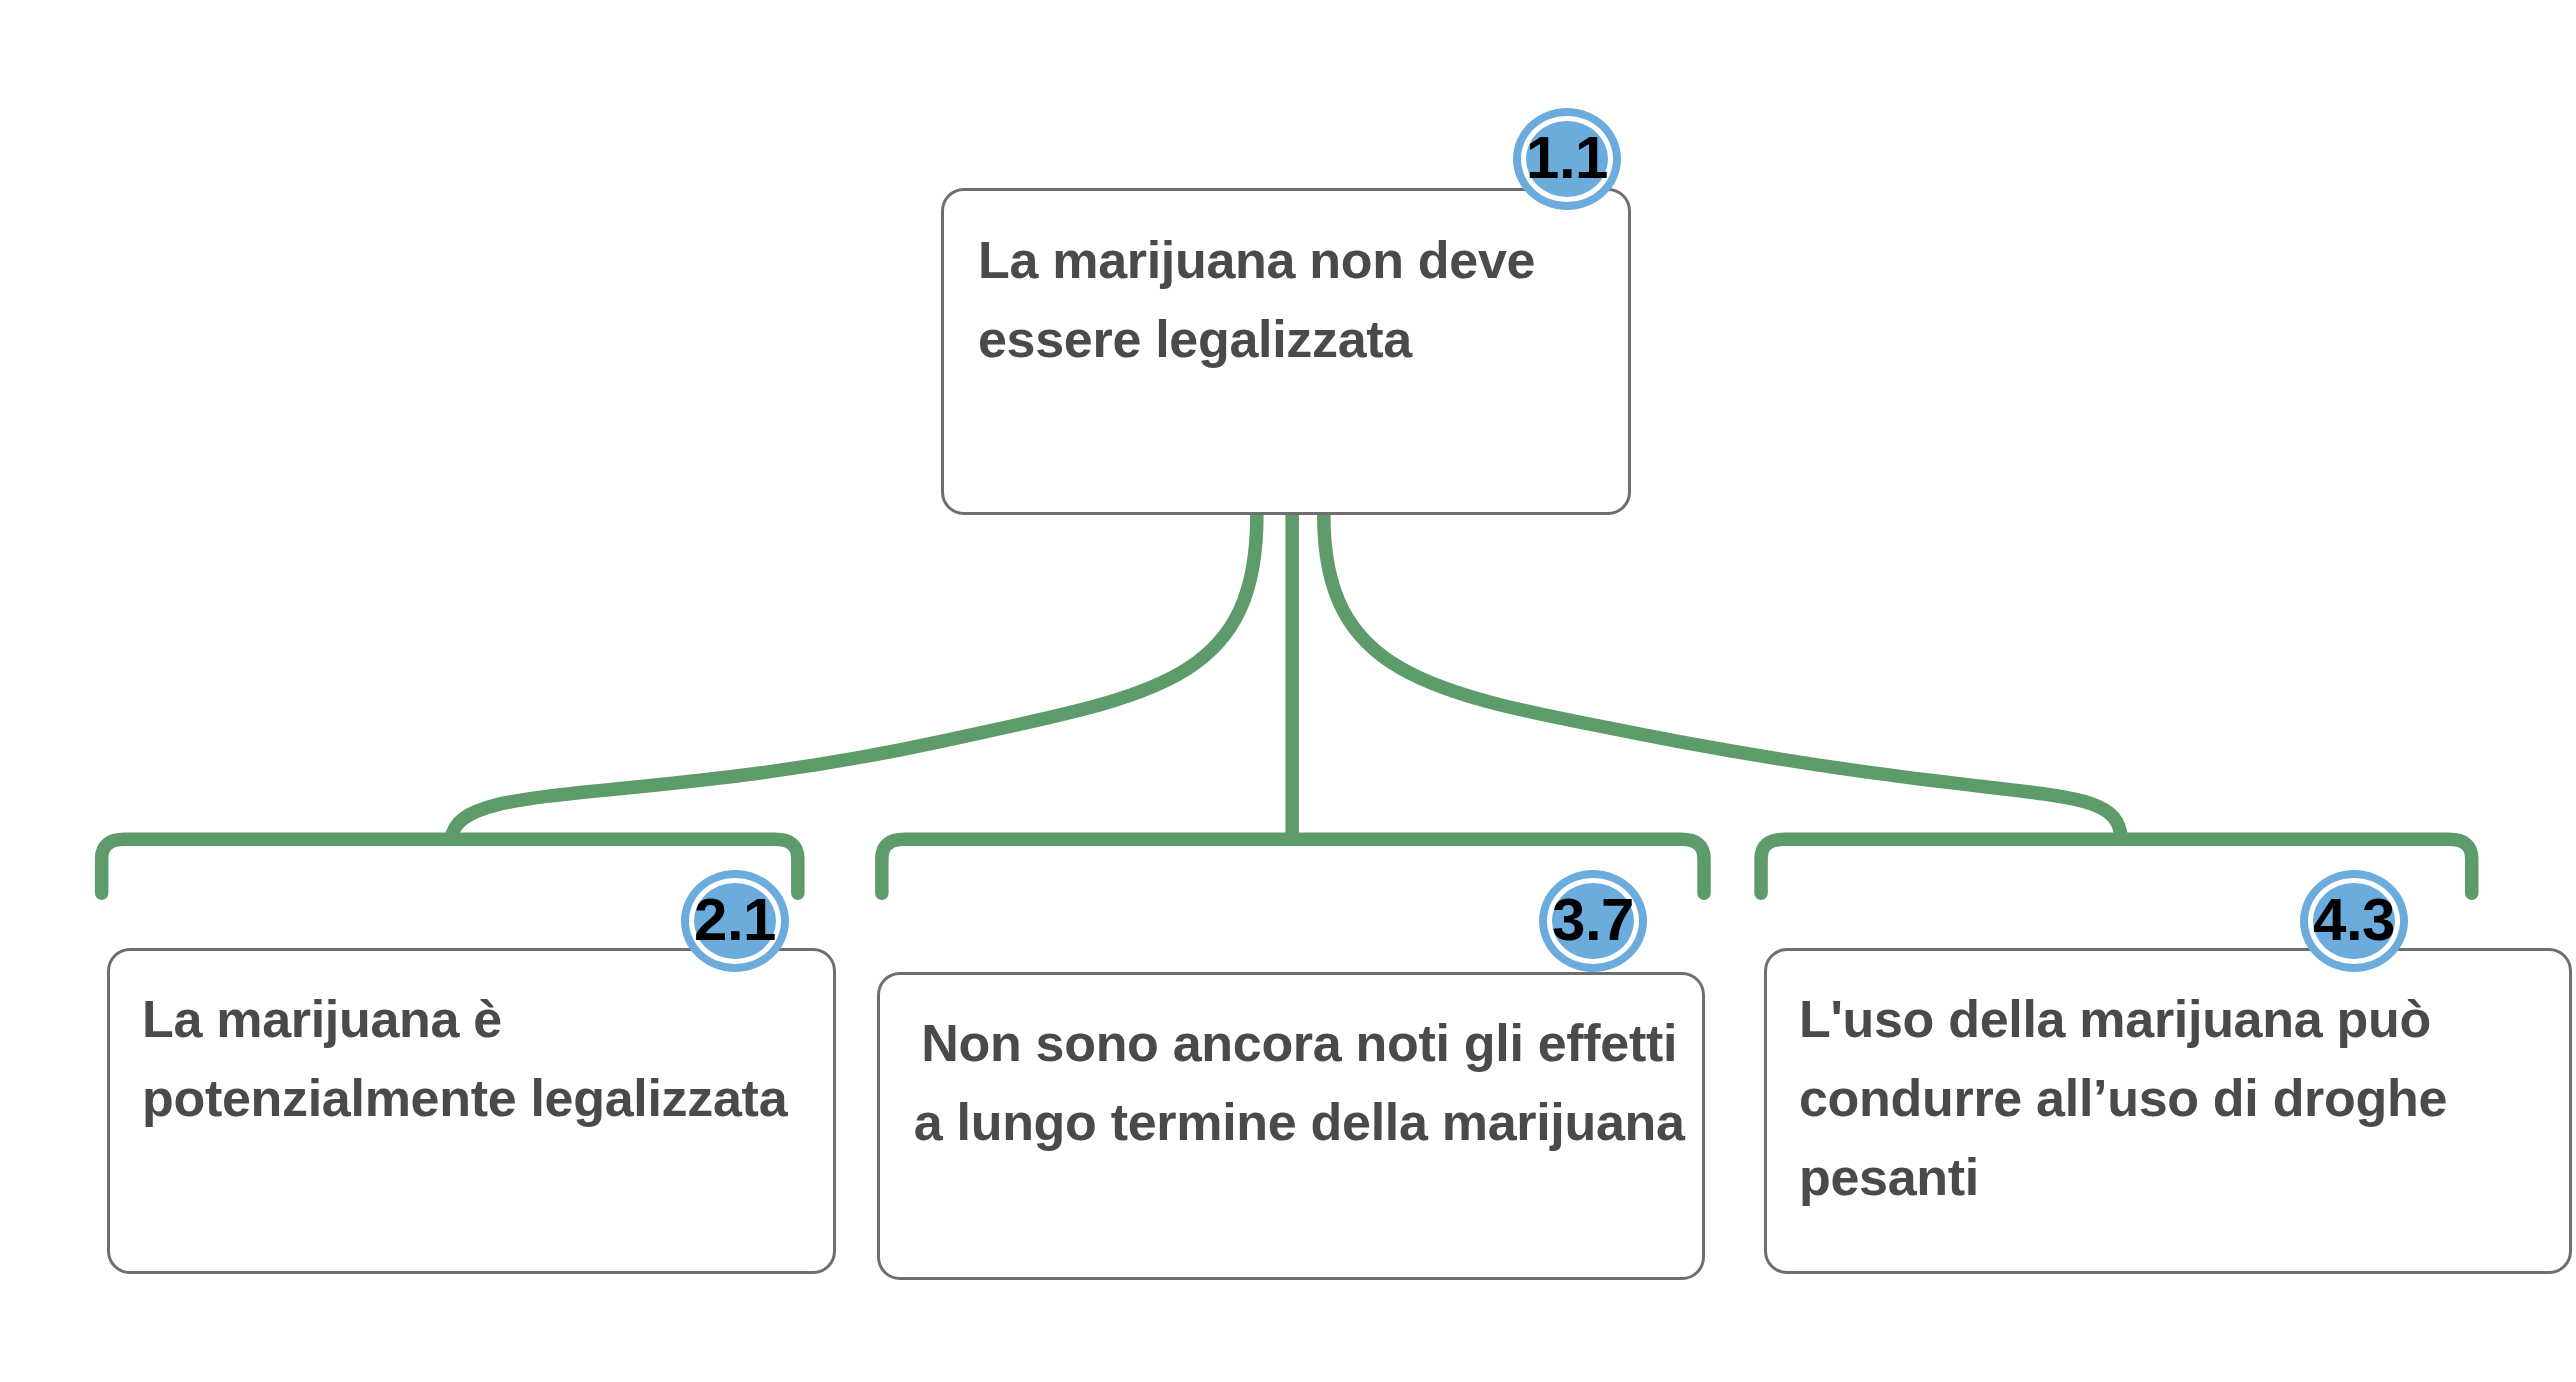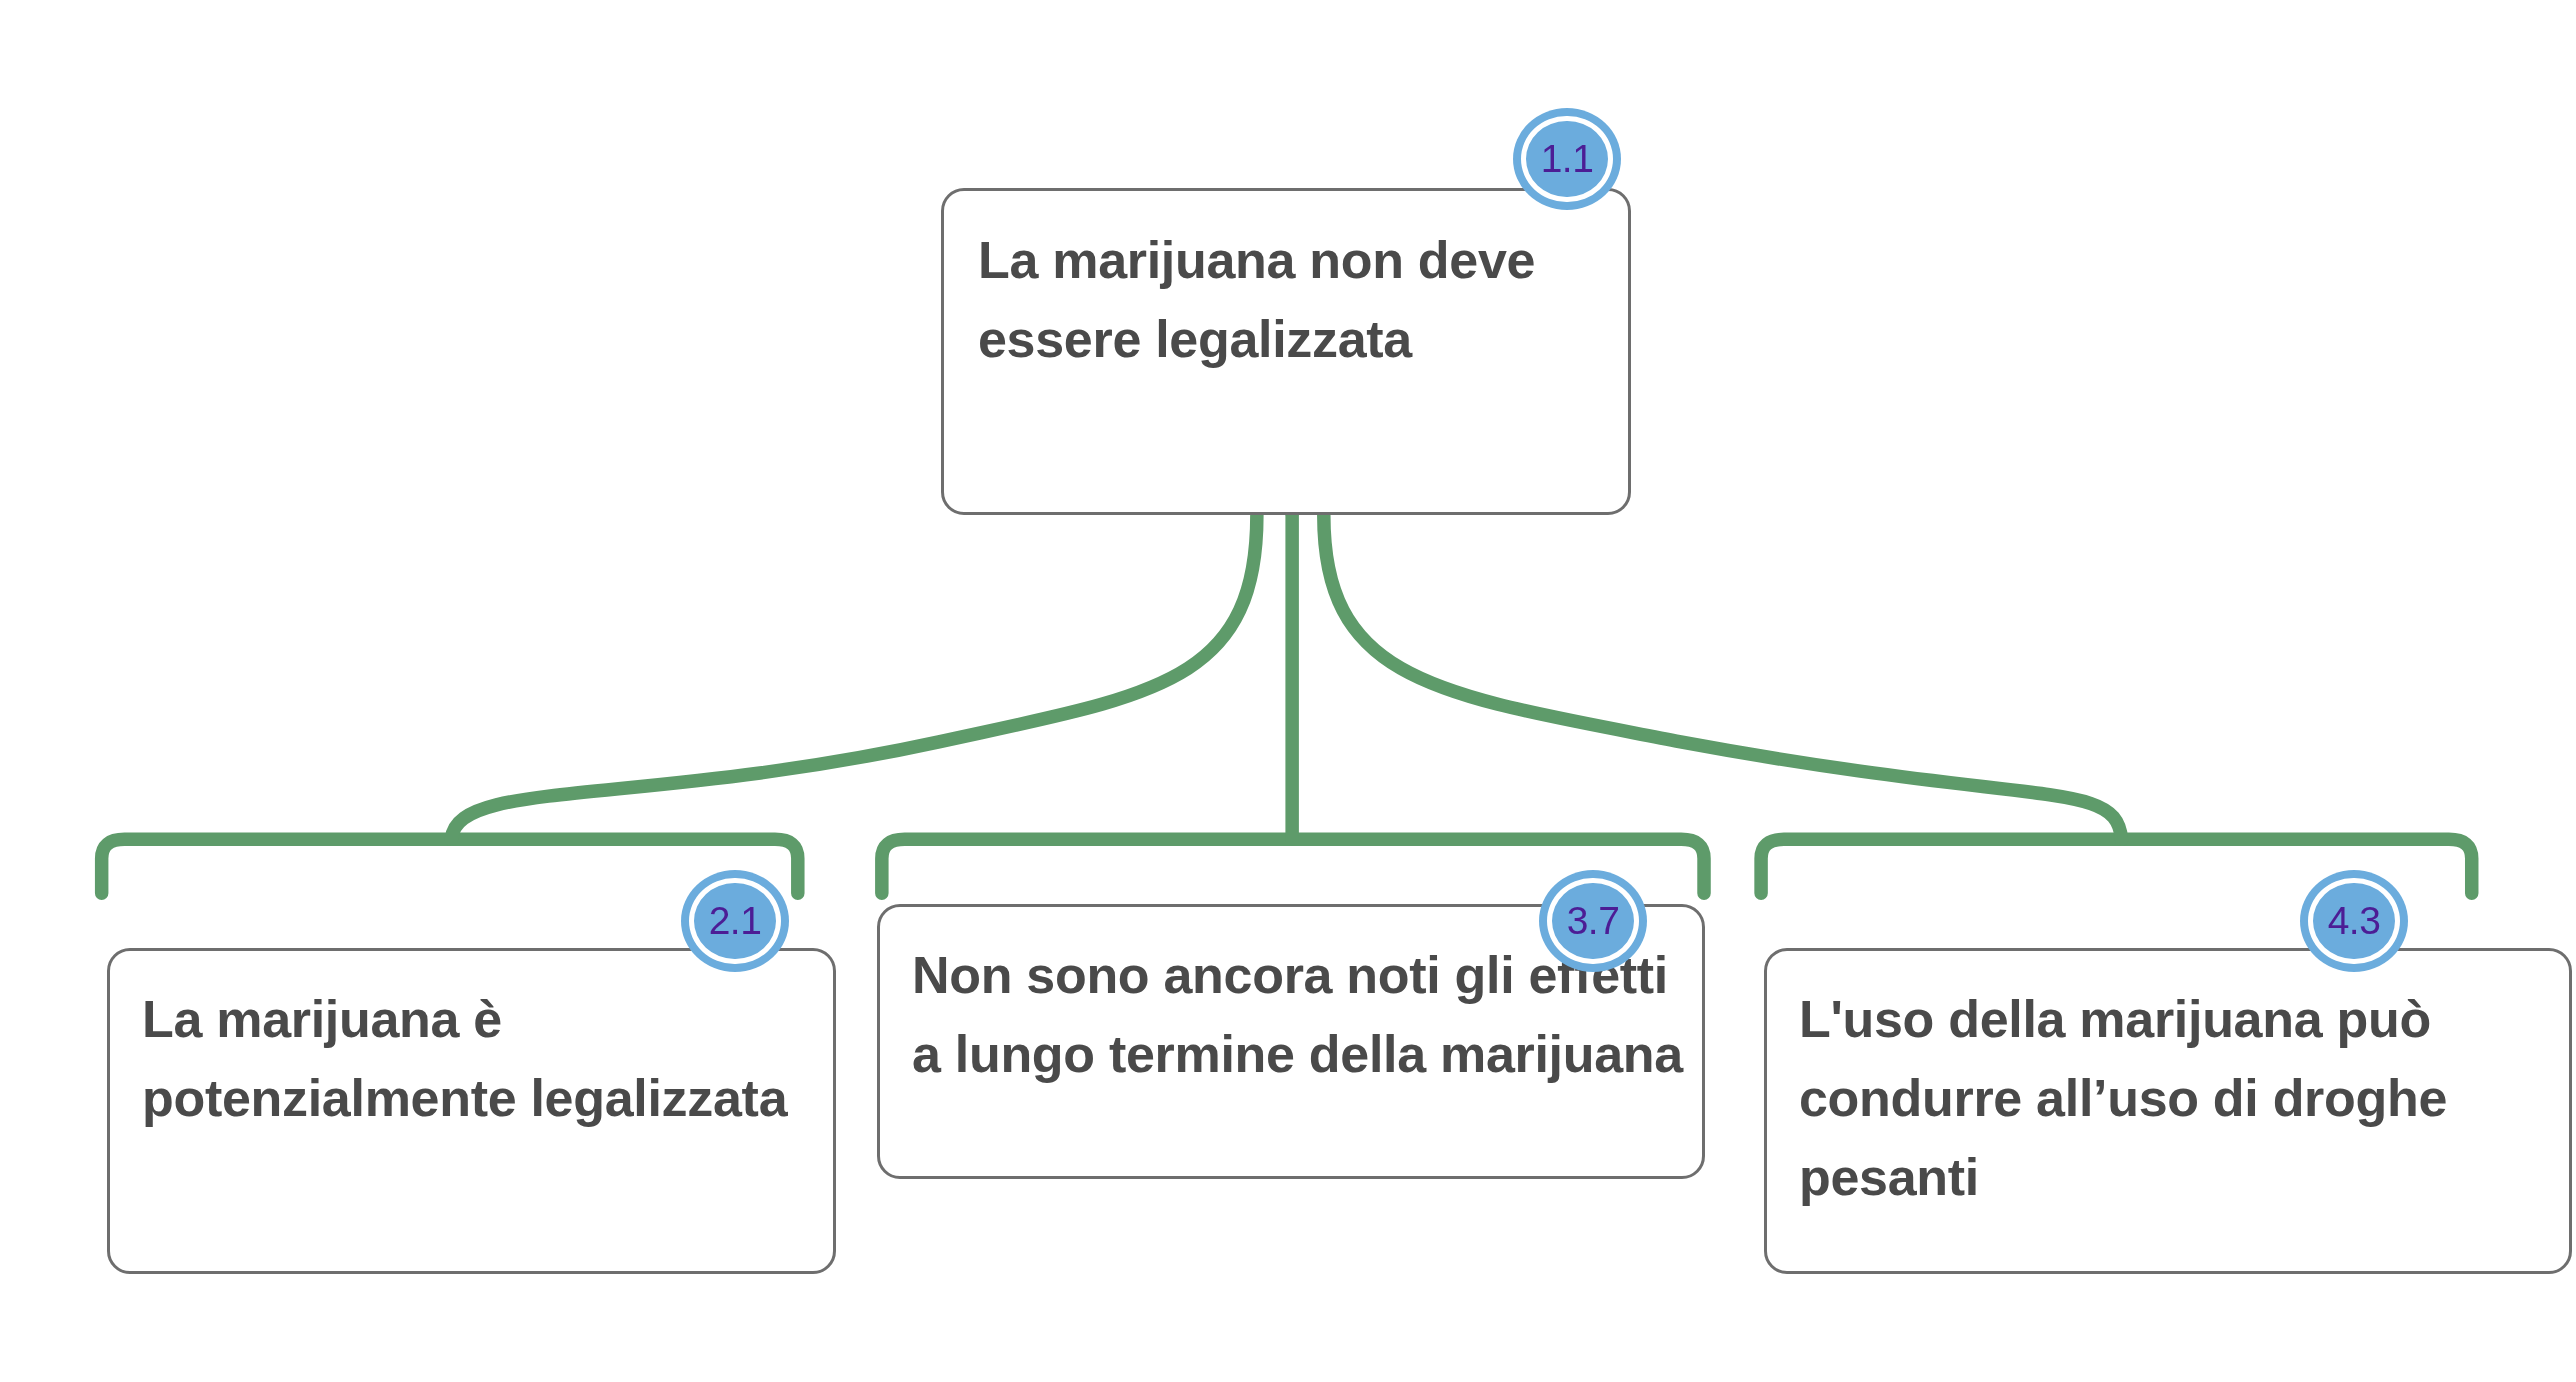--- a/index.html
+++ b/index.html
@@ -52,25 +52,26 @@
   #node-c1 {
     left: 107px;
     top: 948px;
     width: 729px;
     height: 326px;
     padding: 29px 15.6px 0 32px;
     z-index: 4;
   }
   #node-c2 {
     left: 877px;
-    top: 904px;
+    top: 972px;
     width: 828px;
-    height: 275px;
+    height: 308px;
     padding: 29px 15.6px 0 32px;
     z-index: 4;
+    text-align: center;
   }
   #node-c3 {
     left: 1764px;
     top: 948px;
     width: 808px;
     height: 326px;
     padding: 29px 15.6px 0 32px;
     z-index: 4;
   }
   .badge {
@@ -91,23 +92,23 @@
     left: 8.3px;
     top: 7.8px;
     right: 8.3px;
     bottom: 7.8px;
     border-radius: 50%;
     border: 5.7px solid #ffffff;
     box-sizing: border-box;
   }
   .badge-label {
     position: relative;
-    color: #4c1d95;
-    font-size: 39px;
-    font-weight: normal;
+    color: #000000;
+    font-size: 60px;
+    font-weight: bold;
     line-height: 1;
     letter-spacing: -0.5px;
     z-index: 2;
     transform: translateY(-1px);
   }
   #badge-1-1 { left: 1513px; top: 108px; }
   #badge-2-1 { left: 681px; top: 870px; }
   #badge-2-2 { left: 1539px; top: 870px; }
   #badge-2-3 { left: 2300px; top: 870px; }
 </style>

